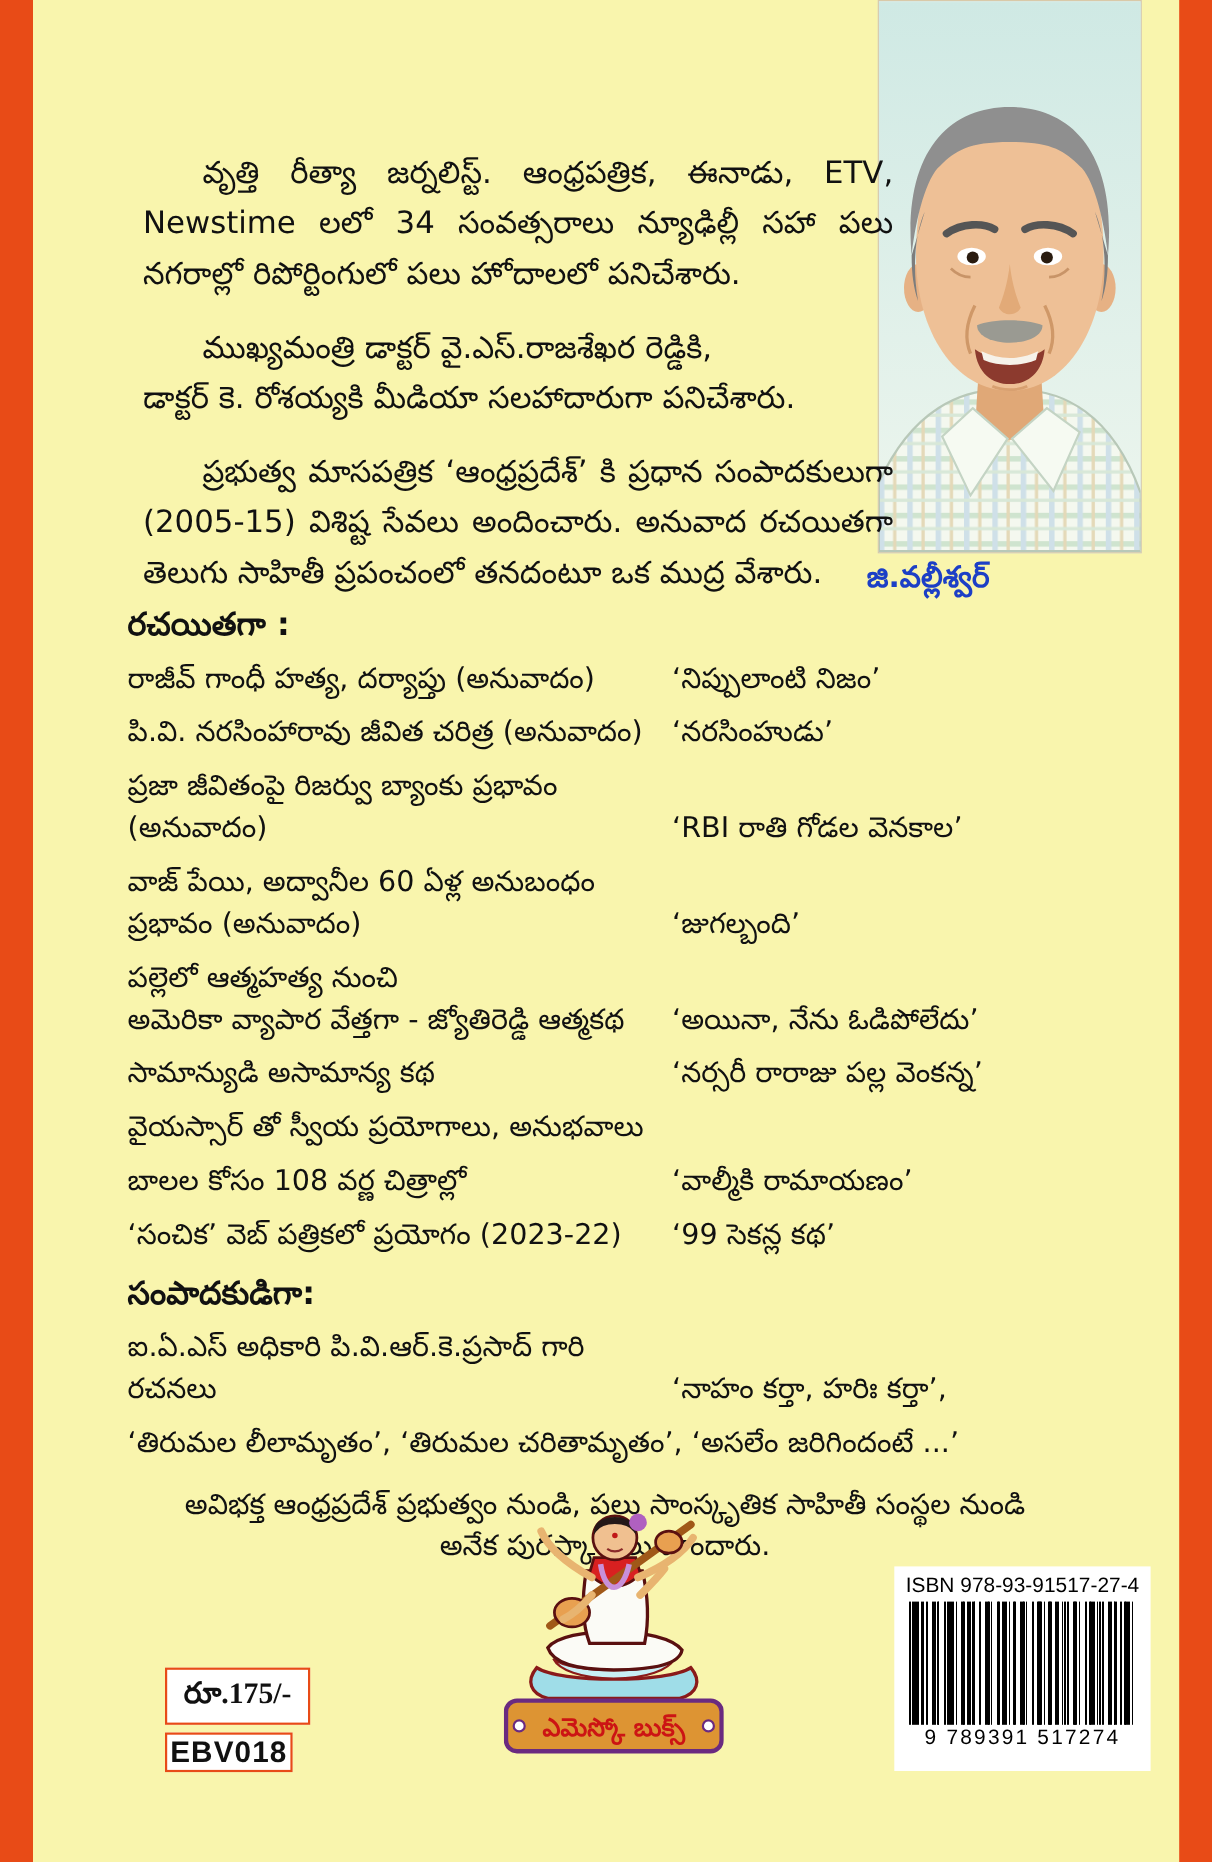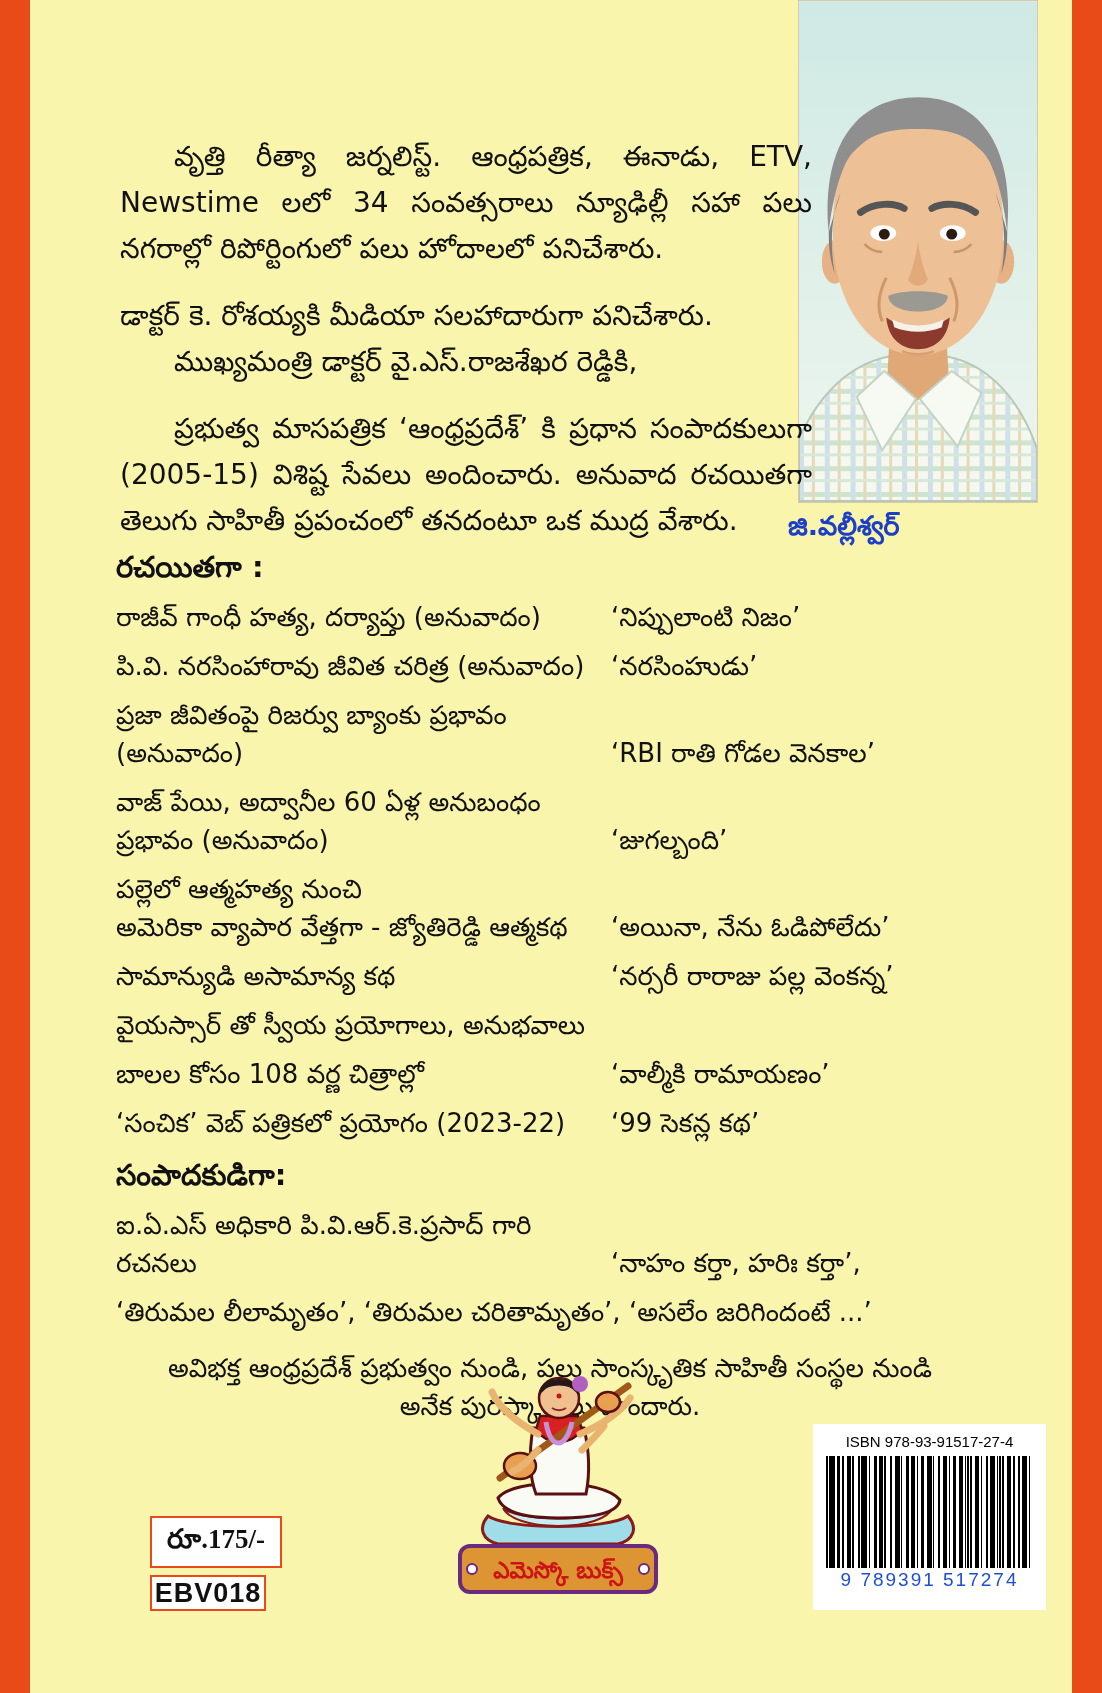--- a/index.html
+++ b/index.html
@@ -20,21 +20,21 @@
   }
   #photo svg{display:block;width:100%;height:100%;}
 
   #author-name{
     position:absolute;left:788px;top:510px;width:260px;
     text-align:left;font-size:27px;font-weight:bold;color:#1c3fc6;
   }
 
   
   #bio{position:absolute;left:116px;top:134px;width:696px;}
-  #bio p{margin:0 0 21px 4px;font-size:28px;line-height:46px;text-align:justify;}
+  #bio p{margin:0 0 21px 14px;font-size:28px;line-height:46px;text-align:justify;}
   #bio p .indent{display:inline-block;width:54px;}
   #bio .line{display:block;text-align:left;}
 
   
   #works{position:absolute;left:116px;top:548px;width:868px;}
   .sec-h{font-size:29px;font-weight:bold;margin:0 0 12px 0;line-height:38px;}
   .row{display:flex;align-items:flex-end;margin-bottom:11px;font-size:26px;line-height:38px;}
   .row .desc{width:478px;flex:none;}
   .row .desc div{line-height:38px;}
   .row .title{flex:1;font-weight:normal;margin-left:17px;}
@@ -56,29 +56,29 @@
   #price-box{top:1516px;width:132px;height:52px;
     font-family:"Liberation Serif","DejaVu Serif",serif;font-size:27px;font-weight:bold;}
   #code-box{top:1575px;width:116px;height:36px;
     font-family:"Liberation Sans","DejaVu Sans",sans-serif;font-size:27px;font-weight:bold;letter-spacing:1px;}
 
   
   #isbn-label{
     position:absolute;left:813px;top:1424px;width:233px;height:186px;
     background:#fff;text-align:center;box-sizing:border-box;padding-top:7px;
   }
-  #isbn-text{font-family:"Liberation Sans",sans-serif;font-size:15px;line-height:22px;color:#000;}
+  #isbn-text{font-family:"Liberation Sans",sans-serif;font-size:19px;line-height:22px;color:#000;}
   #barcode{
     height:112px;margin:3px 13px 0 13px;
     background:
       repeating-linear-gradient(90deg,#000 0 2px,rgba(0,0,0,0) 2px 5px,#000 5px 9px,rgba(0,0,0,0) 9px 11px,#000 11px 12px,rgba(0,0,0,0) 12px 16px),
       repeating-linear-gradient(90deg,rgba(0,0,0,0) 0 3px,#000 3px 5px,rgba(0,0,0,0) 5px 12px,#000 12px 14px,rgba(0,0,0,0) 14px 23px);
     background-color:#fff;
   }
-  #barcode-digits{font-family:"Liberation Sans",sans-serif;font-size:19px;letter-spacing:2px;margin-top:1px;color:#1d4ed8;}
+  #barcode-digits{font-family:"Liberation Sans",sans-serif;font-size:19px;letter-spacing:2px;margin-top:1px;color:#000000;}
 </style>
 </head>
 <body>
 
 <div id="left-bar" class="side-bar"></div>
 <div id="right-bar" class="side-bar"></div>
 
 <div id="photo">
   <svg viewBox="0 0 240 503">
     <defs>
@@ -134,22 +134,22 @@
 
     <path d="M104,352 C112,356 128,356 136,352" stroke="#d8a070" stroke-width="2.5" fill="none"></path>
   </svg>
 </div>
 
 <div id="author-name">జి.వల్లీశ్వర్</div>
 
 <div id="bio">
   <p><span class="indent"></span><span>వృత్తి రీత్యా జర్నలిస్ట్. ఆంధ్రపత్రిక, ఈనాడు, ETV, Newstime లలో 34 సంవత్సరాలు న్యూఢిల్లీ సహా పలు నగరాల్లో రిపోర్టింగులో పలు హోదాలలో పనిచేశారు.</span></p>
   <p>
+      <span class="line"><span class="indent"></span><span>ముఖ్యమంత్రి డాక్టర్ వై.ఎస్.రాజశేఖర రెడ్డికి,</span></span>
       <span class="line">డాక్టర్ కె. రోశయ్యకి మీడియా సలహాదారుగా పనిచేశారు.</span>
-      <span class="line"><span class="indent"></span><span>ముఖ్యమంత్రి డాక్టర్ వై.ఎస్.రాజశేఖర రెడ్డికి,</span></span>
     </p>
   <p><span class="indent"></span><span>ప్రభుత్వ మాసపత్రిక ‘ఆంధ్రప్రదేశ్’ కి ప్రధాన సంపాదకులుగా (2005-15) విశిష్ట సేవలు అందించారు. అనువాద రచయితగా తెలుగు సాహితీ ప్రపంచంలో తనదంటూ ఒక ముద్ర వేశారు.</span></p>
 </div>
 
 <div id="works">
   <div class="sec-h">రచయితగా :</div>
 
   <div class="row">
     <div class="desc">
         <div>రాజీవ్ గాంధీ హత్య, దర్యాప్తు (అనువాదం)</div>

